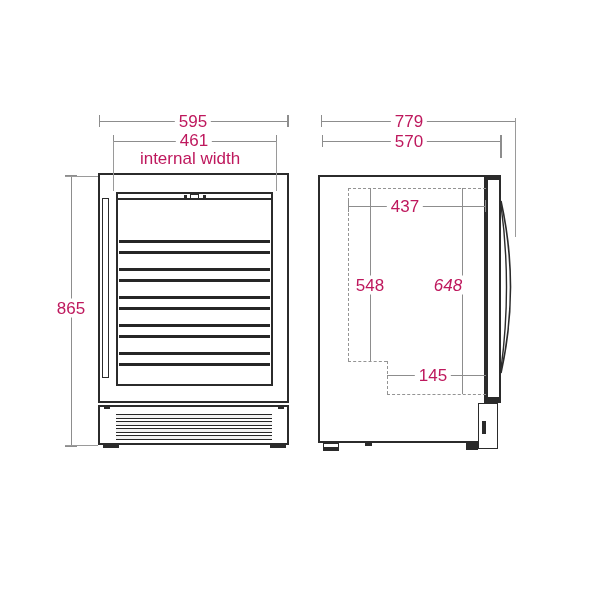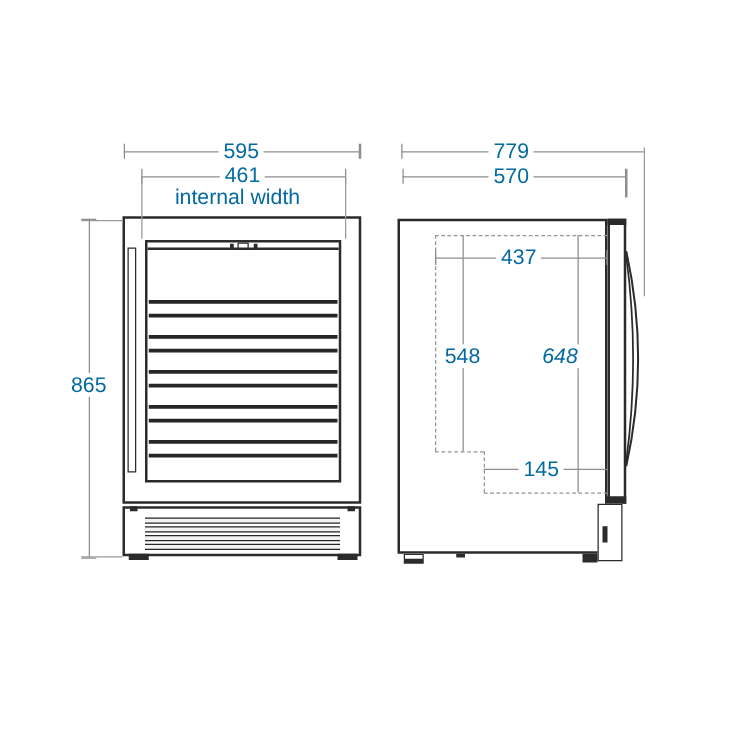--- a/index.html
+++ b/index.html
@@ -18,21 +18,21 @@
   .tickv{background:#8d8d8d;width:1.5px;height:12px;}
   .tickh{background:#8d8d8d;height:1.5px;width:12px;}
   .extv{background:#9a9a9a;width:1px;}
   .exth{background:#9a9a9a;height:1px;}
   
   .dash-h{border-top:1.5px dashed #949494;height:0;}
   .dash-v{border-left:1.5px dashed #949494;width:0;}
   
   .dimlabel{
     position:absolute;transform:translate(-50%,-50%);
-    background:#ffffff;color:#0369a1;font-size:17px;line-height:1;
+    background:#ffffff;color:#be185d;font-size:17px;line-height:1;
     padding:1px 4px;white-space:nowrap;
   }
   
   .shelf{border-top:3px solid #262626;border-bottom:3px solid #262626;background:#ffffff;}
   .slat{border-top:1.5px solid #262626;border-bottom:1.5px solid #262626;background:#f2f2f2;}
   svg{display:block;}
 </style>
 </head>
 <body>
 
@@ -129,21 +129,21 @@
     <span class="dimlabel" style="left:409px;top:121px;">779</span>
 
     <div class="abs dimh" style="left:322px;top:140.5px;width:179px;"></div>
     <div class="abs tickv" style="left:321.5px;top:135px;"></div>
     <div class="abs" style="position:absolute;left:500px;top:135px;width:1.5px;height:23px;background:#8d8d8d;"></div>
     <span class="dimlabel" style="left:409px;top:141px;">570</span>
 
     <div class="abs exth" style="left:348px;top:206px;width:138px;background:#8d8d8d;"></div>
     <div class="abs" style="position:absolute;left:348px;top:200px;width:1px;height:12px;background:#8d8d8d;"></div>
     <div class="abs" style="position:absolute;left:485px;top:200px;width:1px;height:12px;background:#8d8d8d;"></div>
-    <span class="dimlabel" style="left:415px;top:206px;">437</span>
+    <span class="dimlabel" style="left:405px;top:206px;">437</span>
 
     <div class="abs" style="position:absolute;left:370px;top:188px;width:1px;height:173px;background:#8d8d8d;"></div>
     <span class="dimlabel" style="left:370px;top:285px;text-align:right;">548</span>
 
     <div class="abs" style="position:absolute;left:462px;top:188px;width:1px;height:206px;background:#8d8d8d;"></div>
     <span class="dimlabel" style="left:448px;top:285px;font-style:italic;">648</span>
 
     <div class="abs exth" style="left:387px;top:375px;width:99px;background:#8d8d8d;"></div>
     <span class="dimlabel" style="left:433px;top:375px;">145</span>
   </div>

